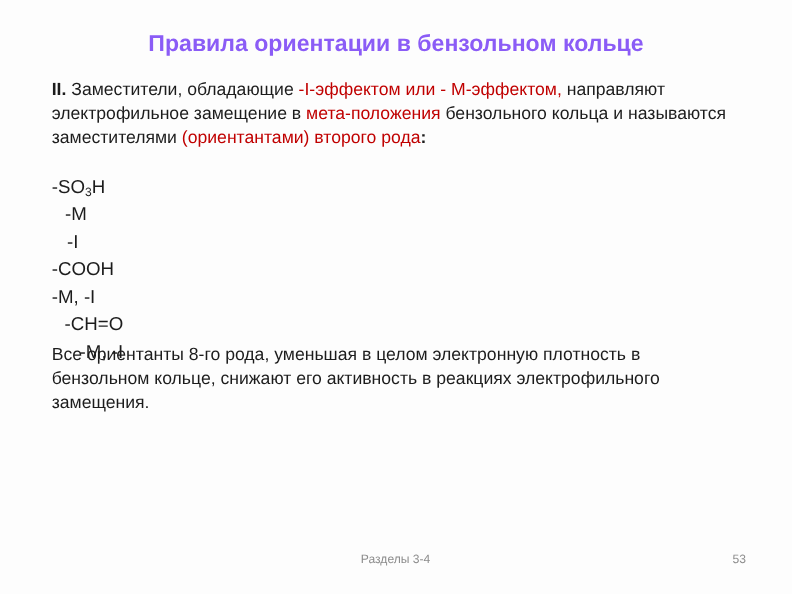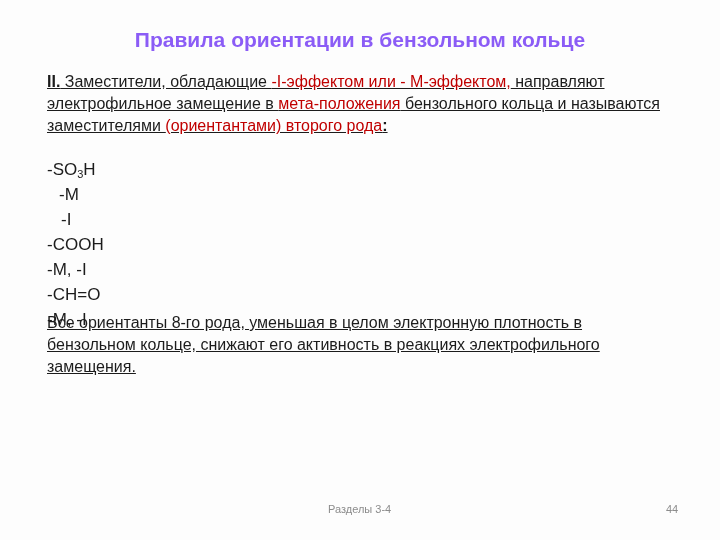--- a/index.html
+++ b/index.html
@@ -26,21 +26,20 @@
     width: 720px;
     text-align: center;
     font-size: 21px;
     font-weight: bold;
     color: #8b5cf6;
     margin: 0;
   }
   .body-text {
     font-size: 16px;
     line-height: 22px;
-    text-decoration: underline;
   }
   .para1 {
     position: absolute;
     top: 71px;
     left: 47px;
     width: 618px;
     margin: 0;
   }
   .seg-black { color: #1c1c1c; }
   .seg-red { color: #c00000; }
@@ -51,21 +50,21 @@
     left: 47px;
     display: flex;
     font-size: 17px;
     line-height: 25px;
     flex-direction: column;
   }
   .fcol { flex: 0 0 auto; }
   .fcol-1 { width: 75px; }
   .fcol-2 { width: 83px; }
   .fcol-3 { width: 77px; }
-  .fcol-4 { width: 65px; }
+  .fcol-4 { width: 65px; text-align: right; }
   .formula-line { white-space: nowrap; }
   .effects-line { white-space: nowrap; }
   .eff-ind-1 { padding-left: 12px; }
   .eff-ind-2 { padding-left: 14px; }
   sub.sub {
     font-size: 11px;
     line-height: 0;
     vertical-align: -3px;
   }
   .para2 {
@@ -127,15 +126,15 @@
       <div class="effects-line">-М, -I</div>
     </div>
 
 
   </div>
 
 
   <p class="para3 body-text">Все ориентанты 8-го рода, уменьшая в целом электронную плотность в бензольном кольце, снижают его активность в реакциях электрофильного замещения.</p>
 
   <div class="footer-section">Разделы 3-4</div>
-  <div class="page-number">44</div>
+  <div class="page-number">53</div>
 
 </div>
 
 </body></html>

